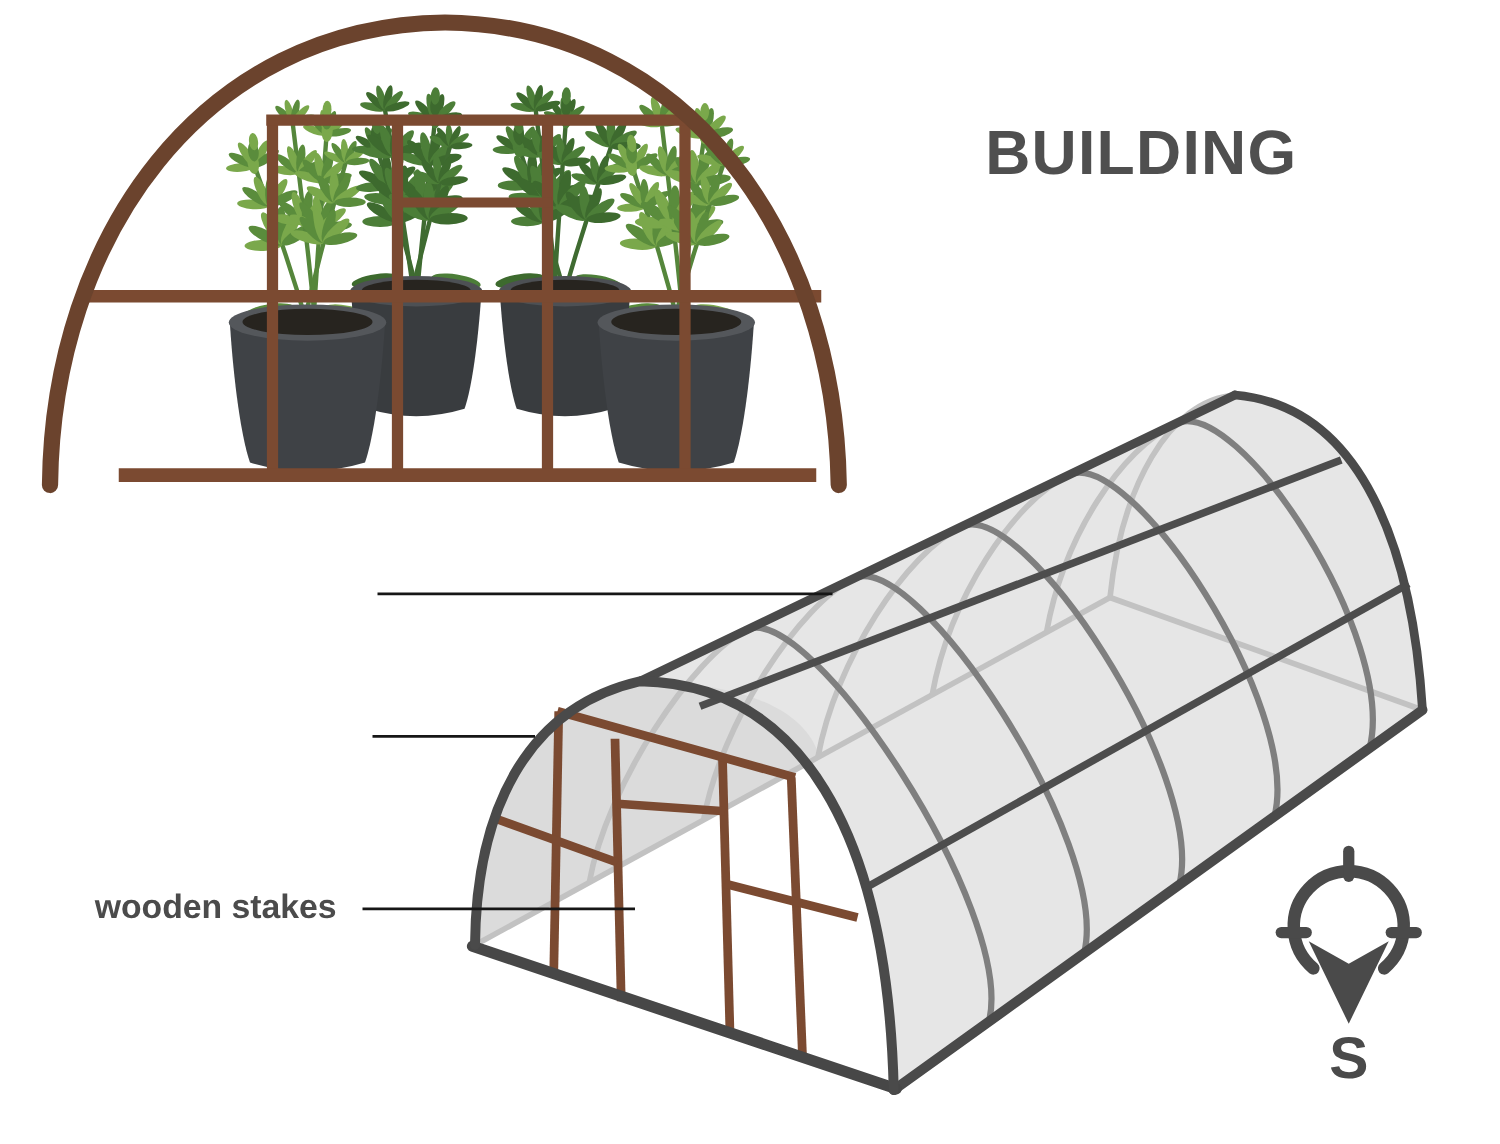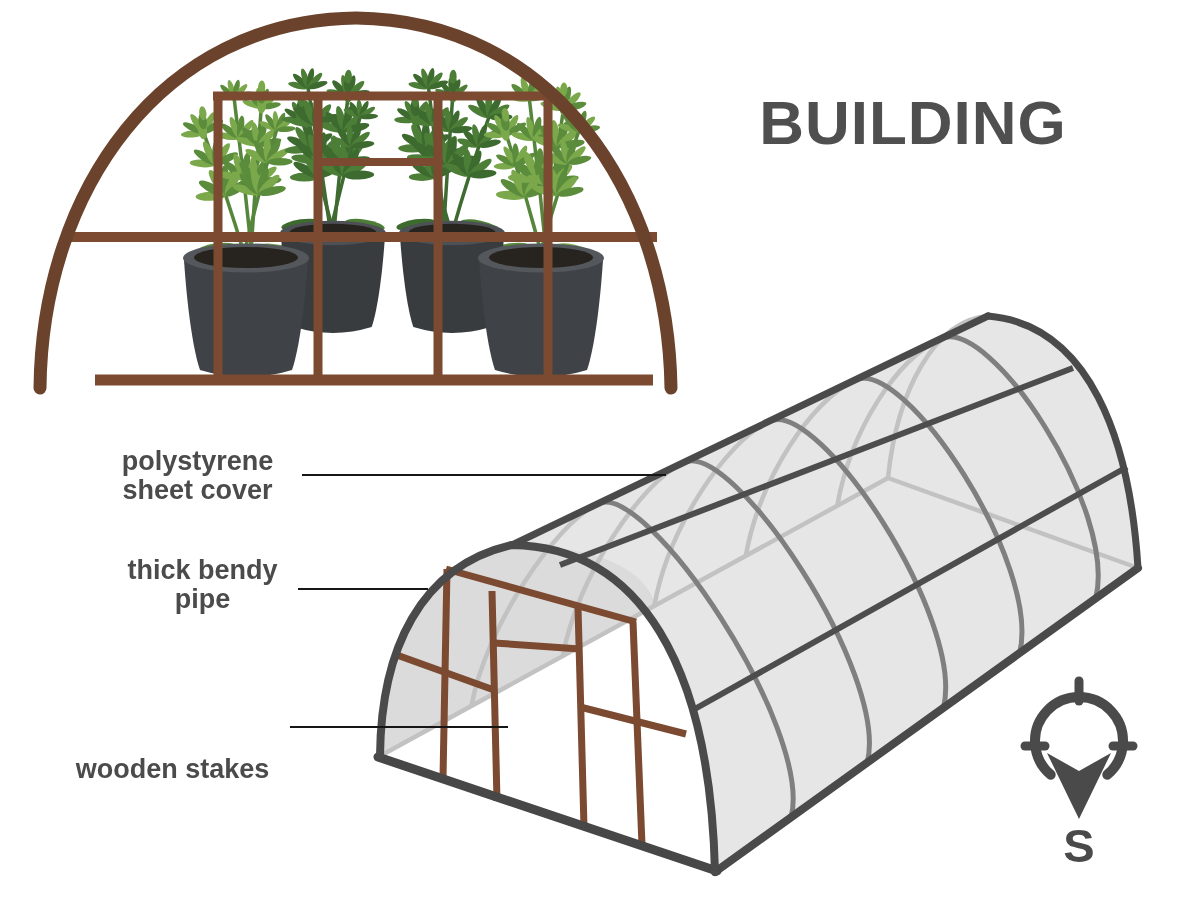--- a/index.html
+++ b/index.html
@@ -3,30 +3,30 @@
 <meta charset="utf-8">
 <style>
   html,body{margin:0;padding:0;background:#ffffff;}
   .canvas{
     position:relative;width:1200px;height:915px;background:#ffffff;
     font-family:"Liberation Sans","DejaVu Sans",sans-serif;overflow:hidden;
   }
   .canvas svg{position:absolute;left:0;top:0;}
   .page-title{
     position:absolute;left:688px;top:96px;width:450px;
-    text-align:center;font-weight:bold;font-size:62px;line-height:53px;
+    text-align:center;font-weight:bold;font-size:50px;line-height:53px;
     letter-spacing:1px;color:#4f4f4f;
   }
   .diagram-label{
     position:absolute;text-align:center;font-weight:bold;
     font-size:27px;line-height:29px;color:#4b4b4b;
   }
   .label-1{left:100px;top:447px;width:195px;}
   .label-2{left:105px;top:556px;width:195px;}
-  .label-3{left:55px;top:711px;width:235px;margin-top:44px;}
+  .label-3{left:55px;top:711px;width:235px;}
 </style>
 </head>
 <body>
 
 <div class="canvas">
 
 <svg width="1200" height="915" viewBox="0 0 1200 915">
 
   <g>
     <g id="plants">
@@ -481,24 +481,16 @@
     </g>
     <polygon points="1047,753 1079,771 1111,753 1079,819" fill="#4a4a4a"></polygon>
     <text x="1079" y="862" text-anchor="middle" font-size="47" font-weight="bold" fill="#4a4a4a">S</text>
   </g>
 </svg>
 
   <div class="page-title">
     <div>BUILDING</div>
   </div>
 
-  <div class="diagram-label label-1">
-    <div>polystyrene</div>
-    <div>sheet cover</div>
-  </div>
-  <div class="diagram-label label-2">
-    <div>thick bendy</div>
-    <div>pipe</div>
-  </div>
   <div class="diagram-label label-3">
     <div>wooden stakes</div>
   </div>
 </div>
 
 </body></html>

